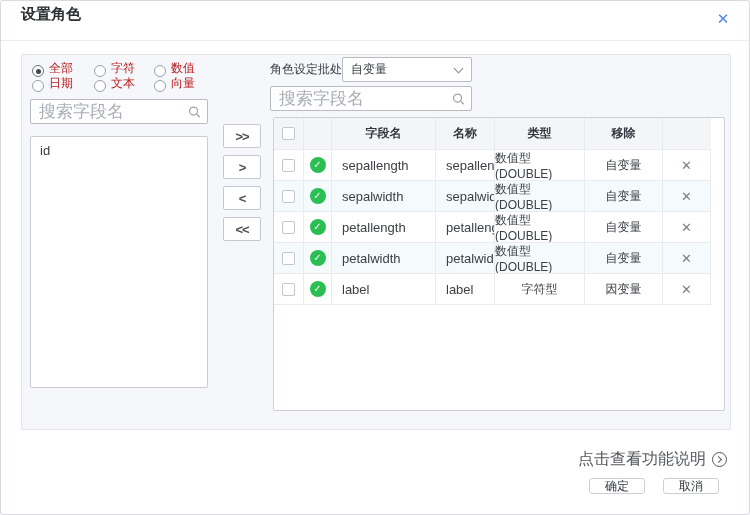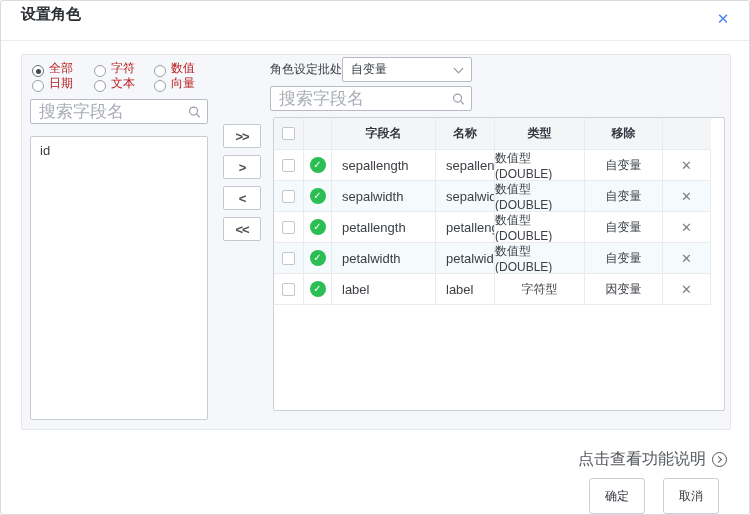--- a/index.html
+++ b/index.html
@@ -29,21 +29,21 @@
   .search-wrap { position:absolute; background:#fff; border:1px solid #b6bbc4; border-radius:2px; }
   .search-wrap input { border:0; outline:none; width:100%; height:100%; padding:0 24px 0 8px;
                        font-size:17px; color:#3c4045; background:transparent;
                        font-family:"Liberation Sans","DejaVu Sans",sans-serif; }
   .search-wrap input::placeholder { color:#a9aeb6; }
   .mag { position:absolute; right:6px; top:50%; transform:translateY(-50%); }
 
   .left-search { left:8px; top:44px; width:178px; height:25px; }
   .right-search { left:248px; top:31px; width:202px; height:25px; }
 
-  .list-box { position:absolute; left:8px; top:81px; width:178px; height:284px;
+  .list-box { position:absolute; left:8px; top:81px; width:178px; height:252px;
               background:#fff; border:1px solid #c9cdd4; border-radius:2px; overflow:hidden; }
   .list-item { padding:6px 9px; font-size:13px; color:#3c4045; cursor:pointer; }
 
   .transfer { position:absolute; left:201px; top:69px; width:38px; }
   .tbtn { width:38px; height:24px; background:#fff; border:1px solid #c4c8cf; border-radius:2px;
           color:#4a4e55; font-size:13px; font-weight:bold; letter-spacing:-1px;
           display:flex; align-items:center; justify-content:center; cursor:pointer; margin-bottom:7px; }
 
   .batch-label { position:absolute; left:248px; top:2px; height:25px; line-height:25px;
                  font-size:12px; color:#3c4045; }
@@ -70,21 +70,21 @@
             font-size:10px; line-height:16px; text-align:center; }
   .rm { color:#7c8187; font-size:13px; cursor:pointer; }
 
   .help { position:absolute; right:22px; top:448px; display:flex; align-items:center; gap:6px;
           font-size:16px; color:#55595f; cursor:pointer; }
   .help-circ { width:15px; height:15px; border:1.4px solid #55595f; border-radius:50%;
                display:flex; align-items:center; justify-content:center; }
   .help-circ::after { content:""; width:4px; height:4px; border-right:1.4px solid #55595f;
                       border-top:1.4px solid #55595f; transform:rotate(45deg); margin-left:-2px; }
 
-  .btn { position:absolute; top:477px; width:56px; height:36px; background:#fff;
+  .btn { position:absolute; top:477px; width:56px; height:16px; background:#fff;
          border:1px solid #ccd0d6; border-radius:3px; font-size:12px; color:#33373c;
          display:flex; align-items:center; justify-content:center; cursor:pointer; }
   .btn-ok { right:104px; }
   .btn-cancel { right:30px; }
 </style>
 </head>
 <body>
 
 <div class="dialog">
   <div class="title">设置角色</div>

